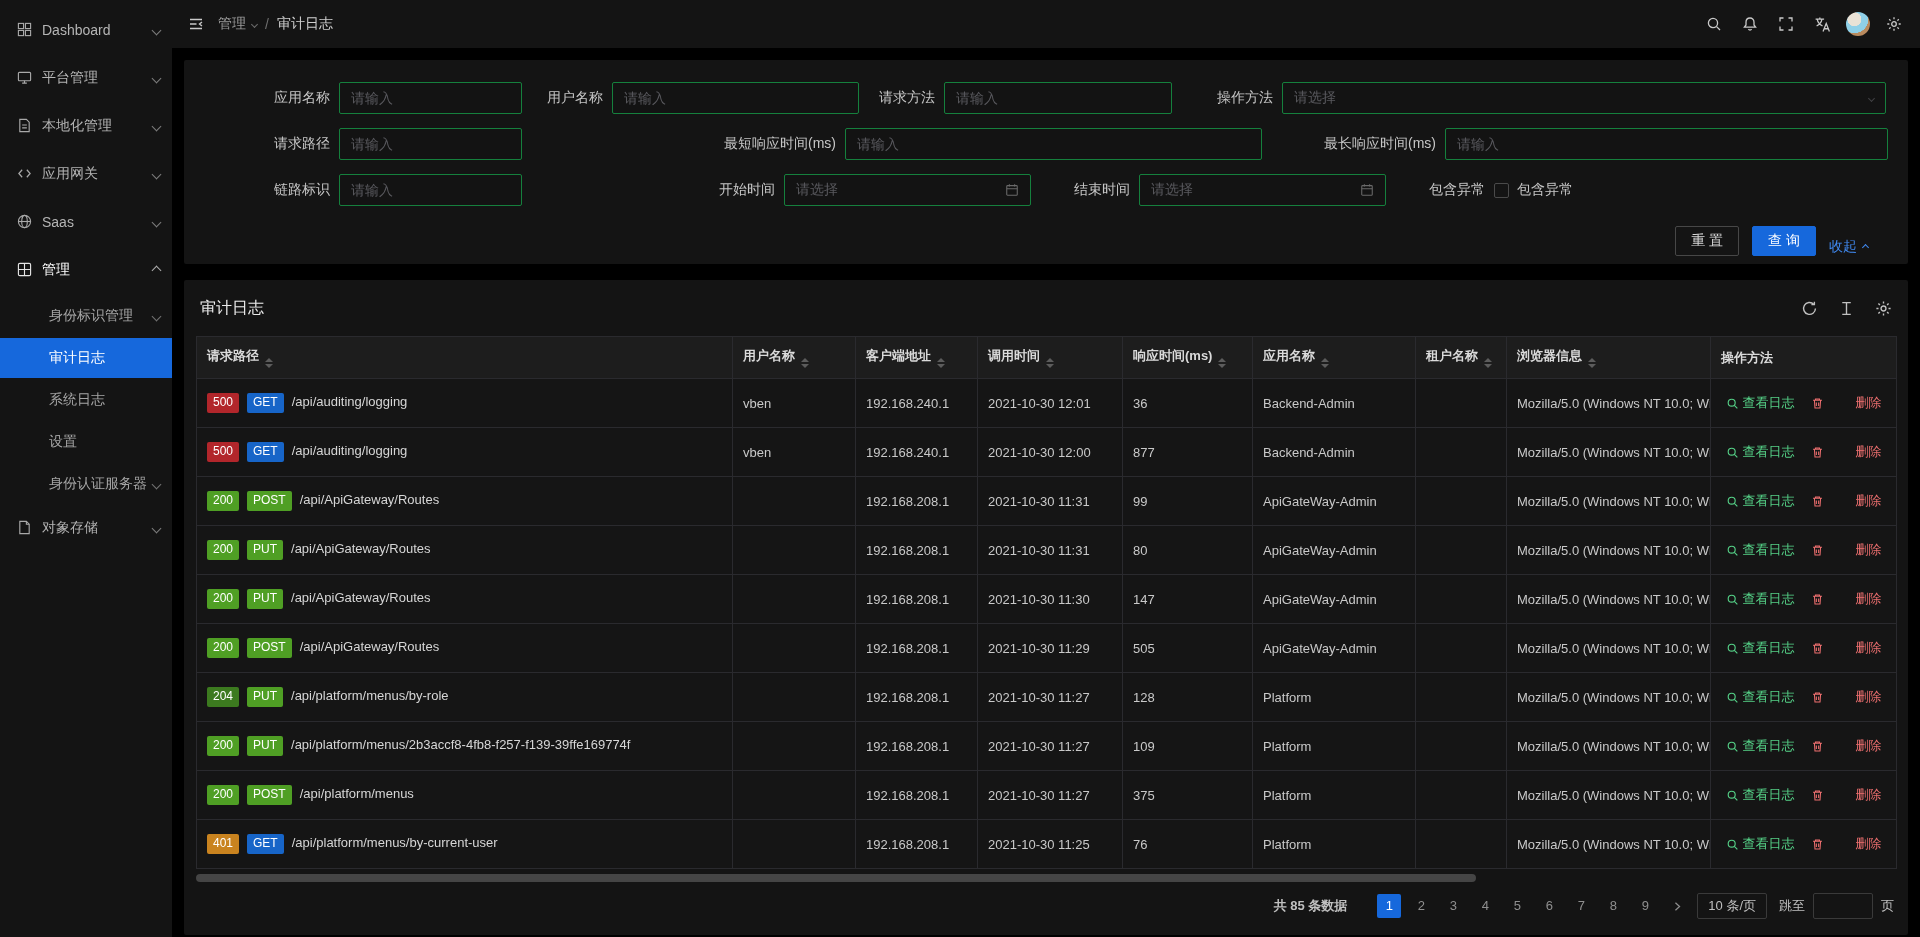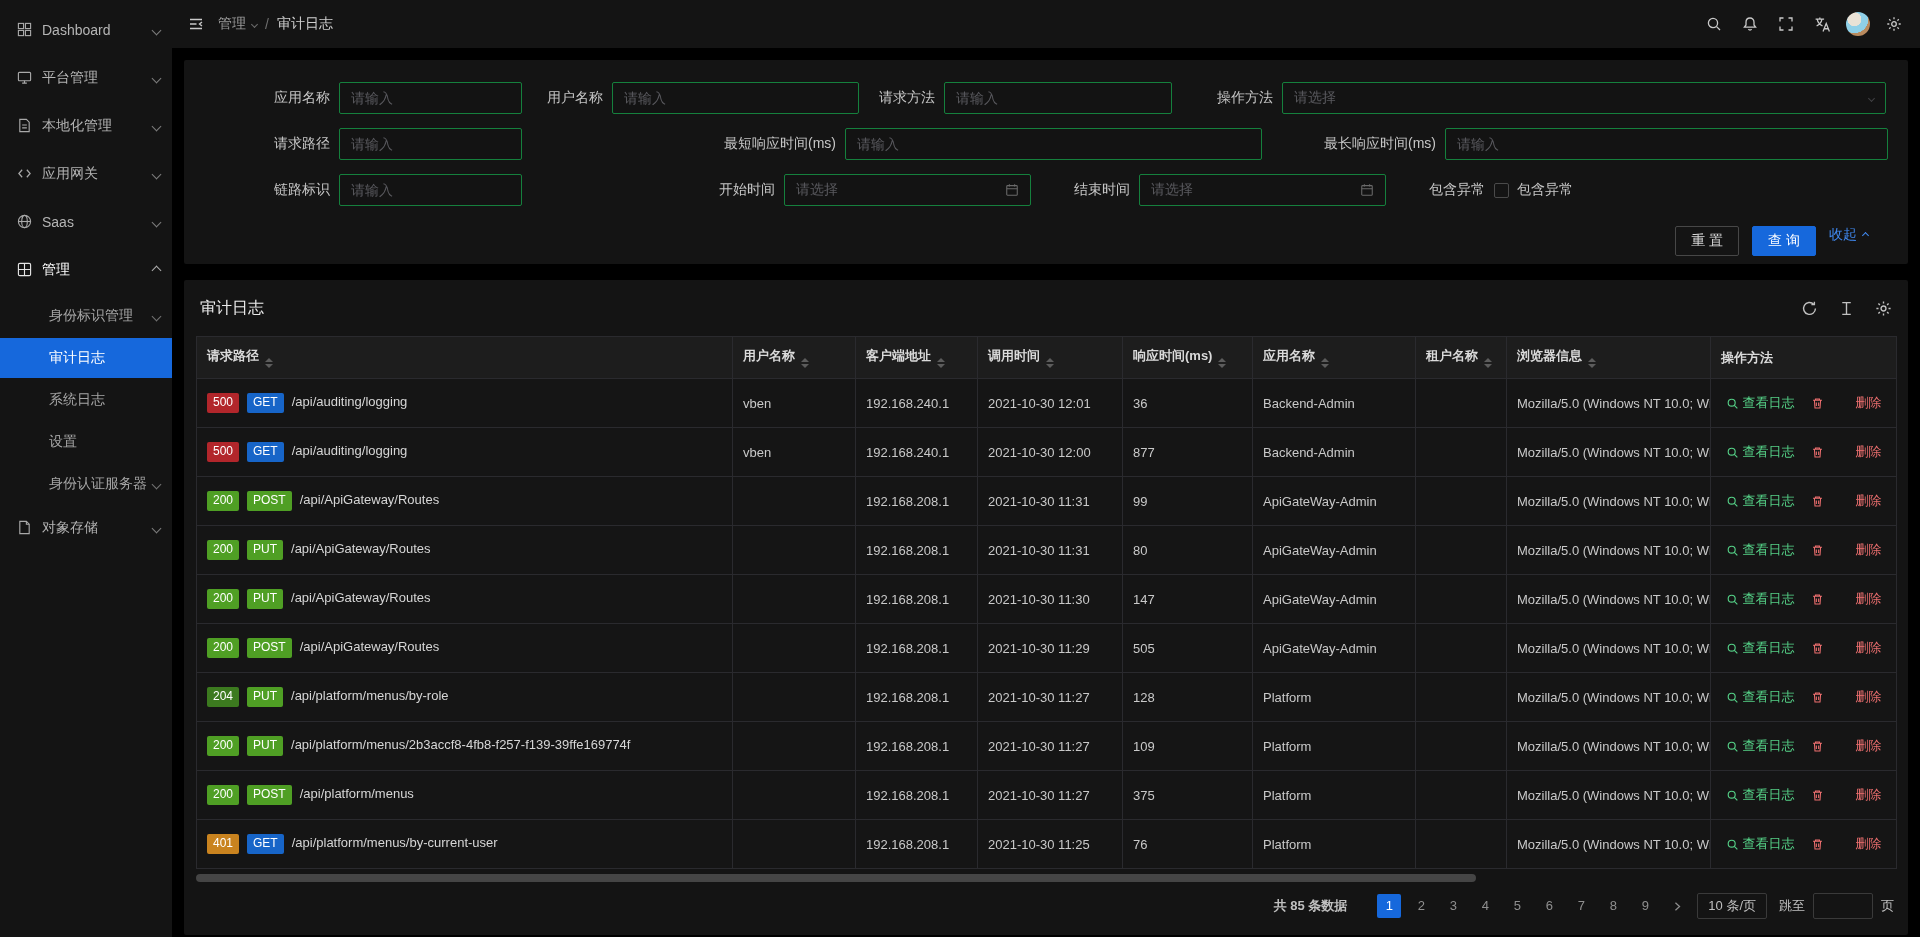--- a/index.html
+++ b/index.html
@@ -70,21 +70,21 @@
   .c-min { left: 480px; }           .c-min .flabel { width: 181px; }  .c-min .fin { width: 417px; }
   .c-max { left: 1075px; }          .c-max .flabel { width: 186px; }  .c-max .fin { width: 443px; }
   .c-start { left: 430px; }         .c-start .flabel { width: 170px; } .c-start .fin { width: 247px; }
   .c-end { left: 790px; }           .c-end .flabel { width: 165px; }  .c-end .fin { width: 247px; }
   .c-exc { left: 1140px; }          .c-exc .flabel { width: 170px; }
 
   .checkbox { width: 15px; height: 15px; border: 1px solid #4a4a4a; border-radius: 2px; background: #141414;
     margin-right: 8px; cursor: pointer; flex-shrink: 0; }
   .cb-label { color: #c6c6c6; }
 
-  .form-actions { position: absolute; top: 166px; right: 40px; display: flex; align-items: flex-start; gap: 13px; }
+  .form-actions { position: absolute; top: 166px; right: 40px; display: flex; align-items: flex-end; gap: 13px; }
   .btn { height: 30px; padding: 0 15px; border-radius: 2px; font-size: 14px; cursor: pointer;
     font-family: inherit; white-space: nowrap; }
   .btn-default { background: #141414; border: 1px solid #474747; color: #d9d9d9; }
   .btn-primary { background: var(--primary); border: 1px solid var(--primary); color: #fff; }
   .collapse-link { color: var(--link); display: inline-flex; align-items: center; gap: 6px; cursor: pointer; }
   .collapse-link .chev { opacity: 1; }
 
   
   .table-card { height: 655px; padding: 0 12px; overflow: hidden; }
   .card-head { height: 56px; display: flex; align-items: center; padding: 0 4px; }

